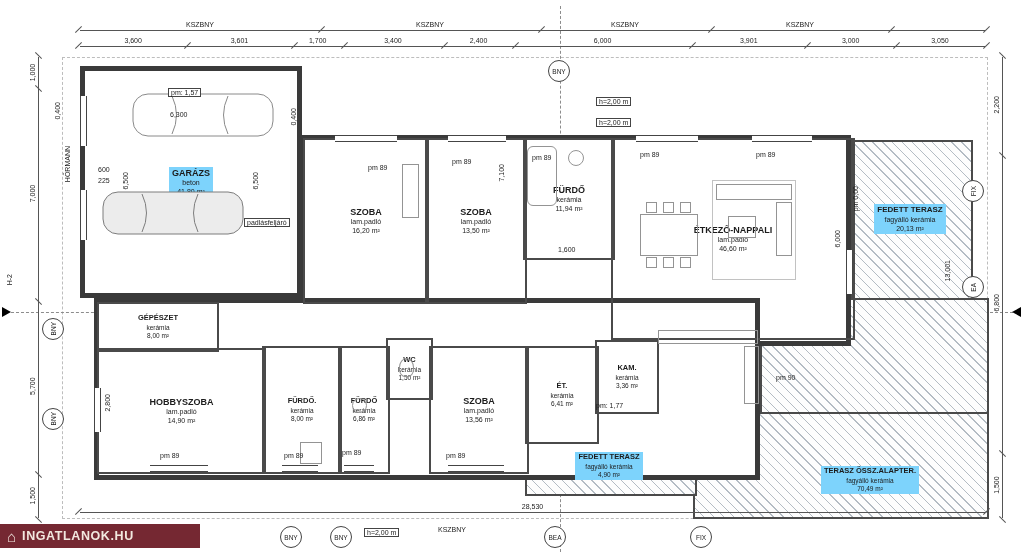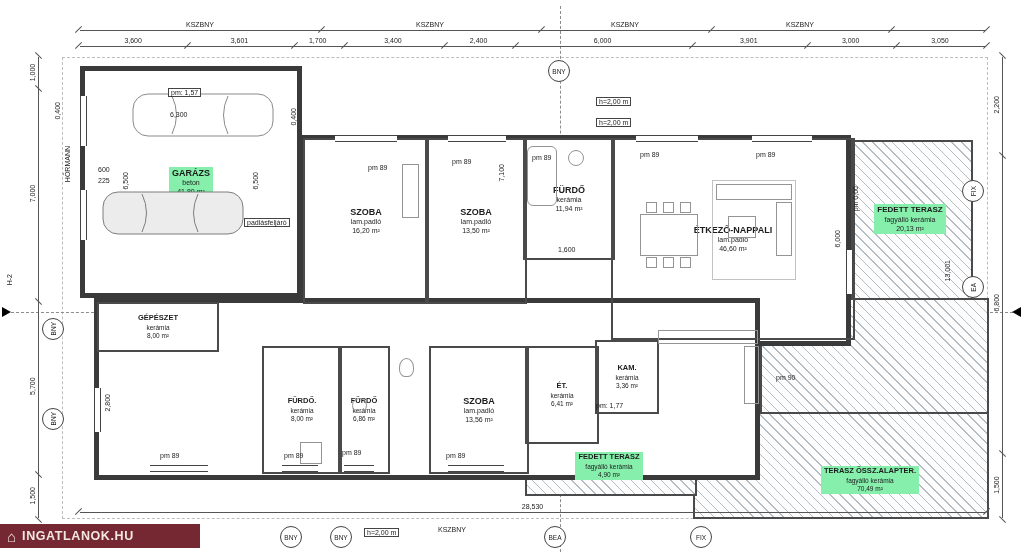--- a/index.html
+++ b/index.html
@@ -9,21 +9,21 @@
 
   .roof{position:absolute;border:1px dashed #bdbdbd;z-index:0}
   .outline{position:absolute;border:5px solid #3a3a3a;z-index:2;background:#fff}
   .room{position:absolute;z-index:3;border:2px solid #4a4a4a;display:flex;align-items:center;justify-content:center}
   .noborder{border:none}
   .rlabel{display:flex;flex-direction:column;gap:1px;text-align:center;line-height:1.15;z-index:3}
   .rname{font-weight:bold;font-size:9px;white-space:nowrap}
   .rsub{font-size:7px;white-space:nowrap}
   .sm .rname{font-size:7.5px}
   .sm .rsub{font-size:6.5px}
-  .chip{background:#86efac;padding:1px 3px}
+  .chip{background:#7dd3fc;padding:1px 3px}
 
   .hatch{position:absolute;z-index:1;border:2px solid #4a4a4a;
          background:repeating-linear-gradient(45deg,#fdfdfd 0 6px,#b4bcc4 6px 7px)}
 
   .win-h{position:absolute;z-index:4;height:5px;background:#fff;border-top:1px solid #444;border-bottom:1px solid #444}
   .win-v{position:absolute;z-index:4;width:5px;background:#fff;border-left:1px solid #444;border-right:1px solid #444}
 
   .f{position:absolute;z-index:4;border:1px solid #949494;background:transparent}
   .f.round{border-radius:50%}
   .f.soft{border-radius:6px}
@@ -138,32 +138,46 @@
         <span class="rsub">20,13 m²</span>
       </div>
   </div>
   <div class="room" style="left:97px;top:302px;width:118px;height:46px">
     <div class="rlabel sm">
         <span class="rname">GÉPÉSZET</span>
         <span class="rsub">kerámia</span>
         <span class="rsub">8,00 m²</span>
       </div>
   </div>
+  <div class="room" style="left:97px;top:348px;width:165px;height:122px">
+    <div class="rlabel">
+        <span class="rname">HOBBYSZOBA</span>
+        <span class="rsub">lam.padló</span>
+        <span class="rsub">14,90 m²</span>
+      </div>
+  </div>
   <div class="room" style="left:262px;top:346px;width:76px;height:124px">
     <div class="rlabel sm">
         <span class="rname">FÜRDŐ.</span>
         <span class="rsub">kerámia</span>
         <span class="rsub">8,00 m²</span>
       </div>
   </div>
   <div class="room" style="left:338px;top:346px;width:48px;height:124px">
     <div class="rlabel sm">
         <span class="rname">FÜRDŐ</span>
         <span class="rsub">kerámia</span>
         <span class="rsub">6,86 m²</span>
+      </div>
+  </div>
+  <div class="room" style="left:386px;top:338px;width:43px;height:58px">
+    <div class="rlabel sm">
+        <span class="rname">WC</span>
+        <span class="rsub">kerámia</span>
+        <span class="rsub">1,50 m²</span>
       </div>
   </div>
   <div class="room" style="left:429px;top:346px;width:96px;height:124px">
     <div class="rlabel">
         <span class="rname">SZOBA</span>
         <span class="rsub">lam.padló</span>
         <span class="rsub">13,56 m²</span>
       </div>
   </div>
   <div class="room" style="left:525px;top:346px;width:70px;height:94px">

